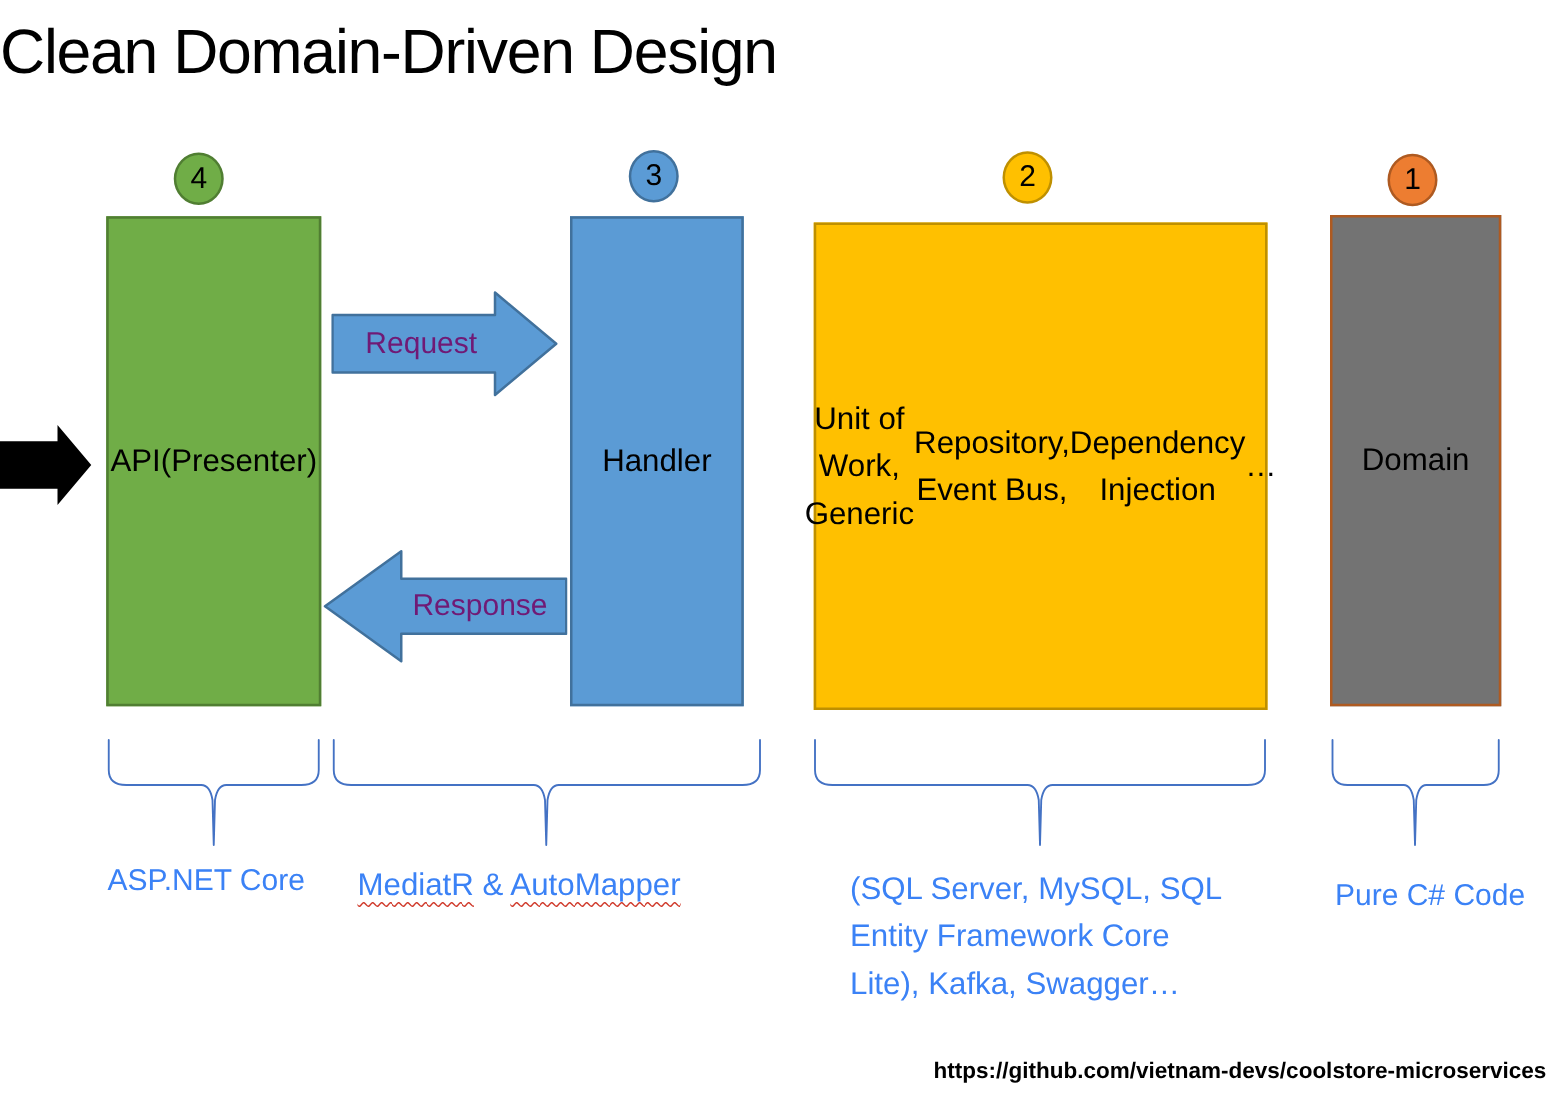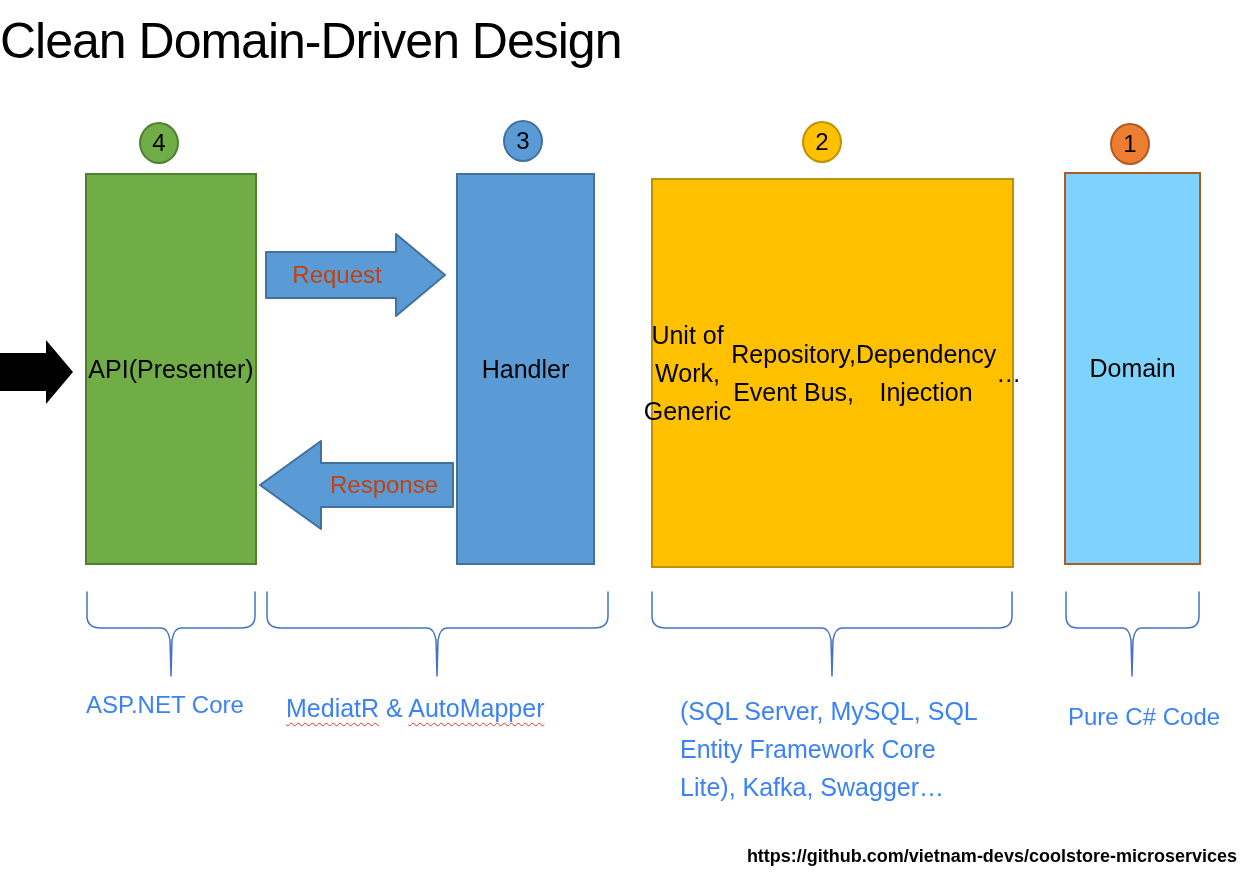--- a/index.html
+++ b/index.html
@@ -28,32 +28,32 @@
   .badge-orange{background:#ED7D31;border:2.5px solid #AE5A21;}
   
   .box{
     position:absolute;box-sizing:border-box;
     display:flex;flex-direction:row;align-items:center;justify-content:center;
     text-align:center;font-size:25px;line-height:37px;
   }
   .box-green{left:85px;top:173px;width:172px;height:392px;background:#70AD47;border:2px solid #507E32;}
   .box-blue{left:456px;top:173px;width:139px;height:392px;background:#5B9BD5;border:2px solid #41719C;}
   .box-gold{left:651px;top:178px;width:363px;height:390px;background:#FFC000;border:2px solid #BF9000;font-size:25px;line-height:38px;}
-  .box-orange{left:1064px;top:172px;width:137px;height:393px;background:#7dd3fc;border:2px solid #AE5A21;}
+  .box-orange{left:1064px;top:172px;width:137px;height:393px;background:#737373;border:2px solid #AE5A21;}
   
   .black-arrow{position:absolute;left:0;top:339px;}
   .arrow-wrap{position:absolute;}
   .arrow-request{left:265px;top:232px;width:182px;height:86px;}
   .arrow-response{left:258px;top:438px;width:188px;height:94px;text-align:center;}
   .arrow-wrap svg{position:absolute;left:0;top:0;}
   .arrow-shape{fill:#5B9BD5;stroke:#41719C;stroke-width:2;stroke-linejoin:round;}
   .arrow-label{
     position:absolute;top:0;height:100%;
     display:flex;align-items:center;justify-content:center;
-    font-size:24px;color:#c2410c;
+    font-size:24px;color:#701a75;
   }
   .arrow-request .arrow-label{left:4px;width:136px;}
   .arrow-response .arrow-label{left:58px;width:136px;}
   
   .brace{position:absolute;top:588px;}
   .brace path{fill:none;stroke:#4472C4;stroke-width:1.5;stroke-linecap:round;stroke-linejoin:round;}
   
   .tech{position:absolute;font-size:24px;color:#3b82f6;white-space:nowrap;}
   .tech-api{left:86px;top:691px;}
   .tech-handler{left:286px;top:694px;font-size:25px;}

